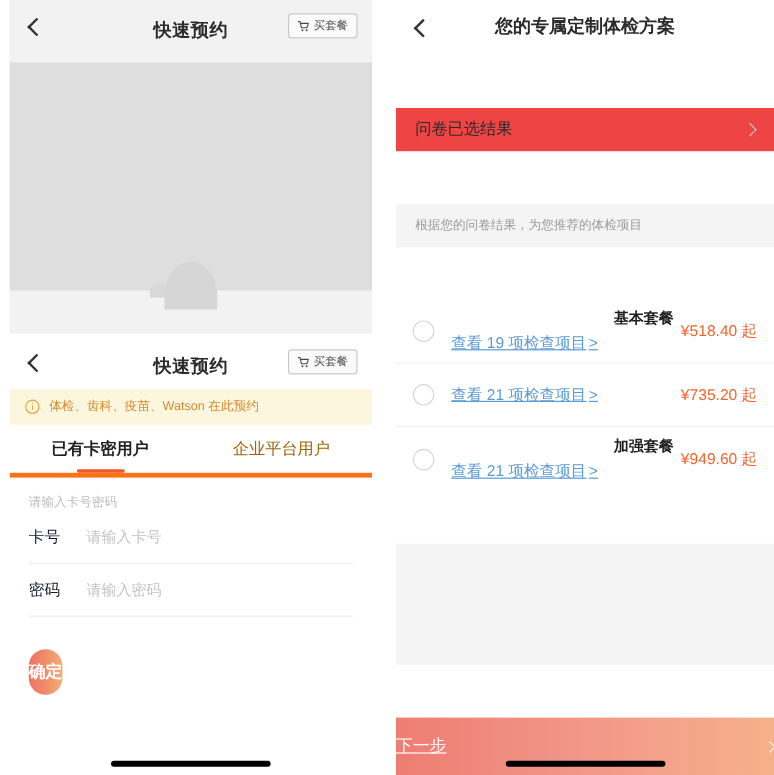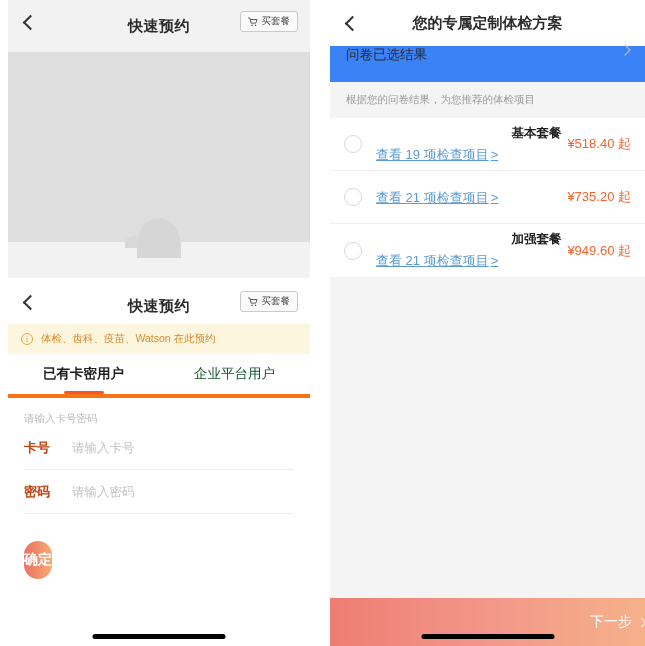--- a/index.html
+++ b/index.html
@@ -130,21 +130,21 @@
     height: 44px;
     display: flex;
     border-bottom: 4px solid #f97316;
     justify-content: space-between;
   }
   .tab-seg {
     flex: 1;
     display: flex; align-items: center; justify-content: center;
     position: relative;
     font-size: 13.5px;
-    color: #14532d;
+    color: #a16207;
   }
   .tab-seg.active { color: #1f1f1f; font-weight: 700; }
   .tab-seg.active::after {
     content: "";
     position: absolute;
     left: 50%; transform: translateX(-50%);
     bottom: 0;
     width: 40px; height: 3px;
     background: #f1592a;
     border-radius: 2px;
@@ -156,21 +156,21 @@
     color: #bcbcbc;
   }
   .field-row {
     margin: 0 16px;
     height: 44px;
     display: flex; align-items: center;
     border-bottom: 1px solid #eeeeee;
   }
   .field-label {
     width: 48px; flex: 0 0 48px;
-    font-size: 13px; font-weight: 700; color: #c2410c;
+    font-size: 13px; font-weight: 400; color: #0f172a;
   }
   .field-input {
     flex: 1;
     border: none; outline: none;
     font-size: 12.5px;
     color: #333;
     background: transparent;
     font-family: inherit;
   }
   .field-input::placeholder { color: #c3c3c3; }
@@ -202,23 +202,23 @@
 
   .nav-title-r {
     position: absolute; left: 0; right: 0; top: 0;
     height: 46px; line-height: 46px;
     text-align: center;
     font-size: 15px; font-weight: 700; color: #2b2b2b;
     pointer-events: none;
   }
   .row-link {
     height: 36px;
-    display: flex; align-items: flex-start;
+    display: flex; align-items: center;
     padding: 0 16px;
-    background: #3b82f6;
+    background: #ef4444;
   }
   .row-link-label { flex: 1; font-size: 13.5px; color: #2b2b2b; }
   .chev-right {
     width: 8px; height: 8px;
     border-top: 1.5px solid #c3c3c3;
     border-right: 1.5px solid #c3c3c3;
     transform: rotate(45deg);
   }
   .section-note {
     height: 36px;
@@ -256,33 +256,34 @@
   .pkg-link .arr { text-decoration: none; padding-left: 2px; }
   .pkg-price {
     font-size: 13px; color: #f2642f;
     white-space: nowrap;
     padding-left: 6px;
   }
   .filler { background: #f4f4f4; flex: 1; }
   .bottom-cta {
     height: 48px;
     background: linear-gradient(90deg, #ee7d73 0%, #f2978a 50%, #f6b189 100%);
-    display: flex; align-items: center; justify-content: flex-end;
+    display: flex; align-items: center; justify-content: space-between;
     gap: 6px;
     color: #ffffff;
     font-size: 14px;
     position: relative;
+    text-decoration: underline;
   }
   .cta-chev {
     width: 7px; height: 7px;
     border-top: 1.5px solid rgba(255,255,255,.75);
     border-right: 1.5px solid rgba(255,255,255,.75);
     transform: rotate(45deg);
   }
-  .col { display: flex; flex-direction: column; height: 100%; }
+  .col { display: flex; flex-direction: column; height: 100%; gap: 44px; }
 </style>
 </head>
 <body>
 
 <div class="canvas">
 
   <div class="panel" id="panel-quick-top">
     <div class="navbar">
       <div class="nav-back">
         <span class="chev-left"></span>

